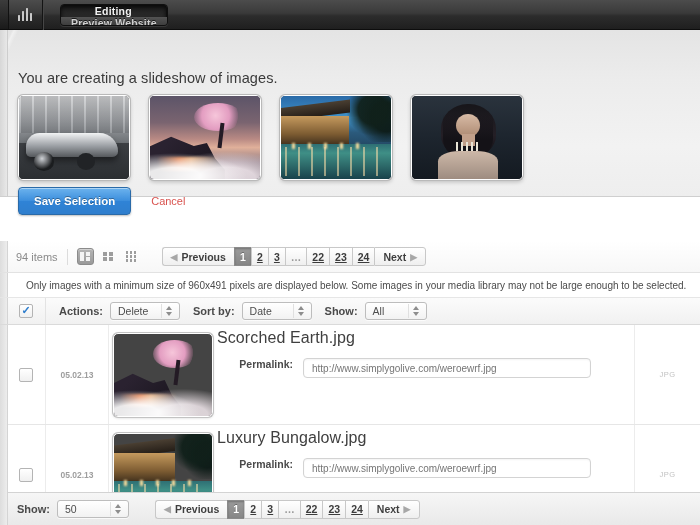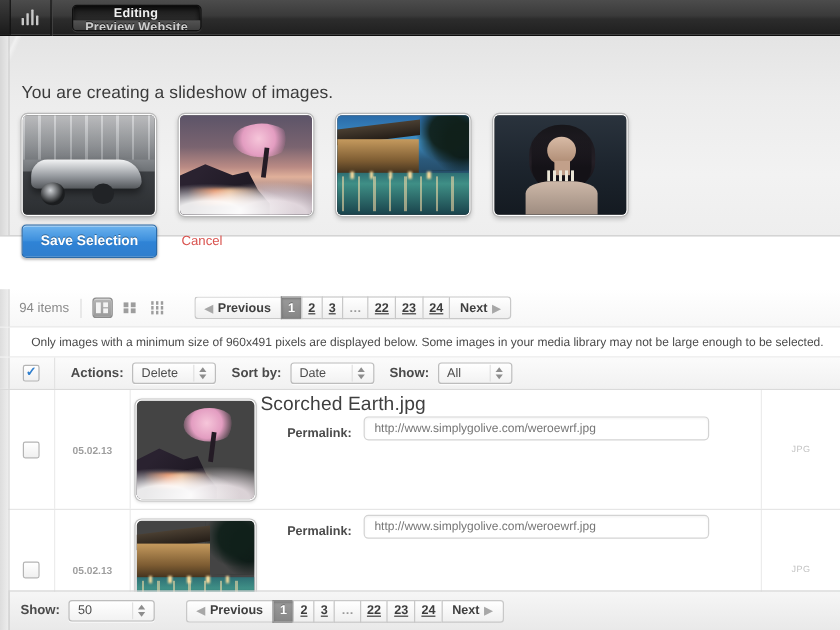--- a/index.html
+++ b/index.html
@@ -334,21 +334,21 @@
     font-size:8.5px;color:#9e9e9e;border-right:1px solid #ececec;box-sizing:border-box;font-weight:bold;
   }
   .row .c-thumb{width:108px;display:flex;align-items:center;justify-content:center;}
   .row-thumb{
     width:98px;height:82px;border-radius:5px;border:1px solid #ffffff;
     box-shadow:0 0 0 1px #c3c3c3, 0 1px 3px rgba(0,0,0,.18);
     overflow:hidden;position:relative;background:#444;
   }
   .row .c-main{flex:1;padding-top:4px;padding-right:18px;box-sizing:border-box;}
   .file-title{font-size:16px;color:#3f3f3f;letter-spacing:.1px;}
-  .perma{display:flex;align-items:flex-end;}
+  .perma{display:flex;align-items:flex-start;margin-top:11px;}
   .perma-label{font-size:10.5px;font-weight:bold;color:#4a4a4a;width:86px;text-align:right;padding-right:10px;box-sizing:border-box;}
   .perma-input{
     flex:1;max-width:288px;height:20px;box-sizing:border-box;
     border:1px solid #d3d3d3;border-radius:4px;background:#fff;
     font-size:10px;color:#b3b3b3;font-family:"Liberation Sans",sans-serif;
     padding:0 8px;outline:none;
     box-shadow:inset 0 1px 2px rgba(0,0,0,.05);
   }
   .row .c-type{
     width:66px;display:flex;align-items:center;justify-content:center;
@@ -562,20 +562,21 @@
             <span class="trees"></span>
               <span class="roof"></span>
               <span class="villa"></span>
             <span class="pool"></span>
               <span class="lamp"></span>
               <span class="refl"></span>
           </div>
         </div>
       </div>
       <div class="c-main">
+        <div class="file-title">Luxury Bungalow.jpg</div>
         <div class="perma">
           <div class="perma-label">Permalink:</div>
           <input class="perma-input" type="text" placeholder="http://www.simplygolive.com/weroewrf.jpg" style="">
         </div>
       </div>
       <div class="c-type">JPG</div>
     </div>
 
     <div class="row">
       <div class="c-check">

